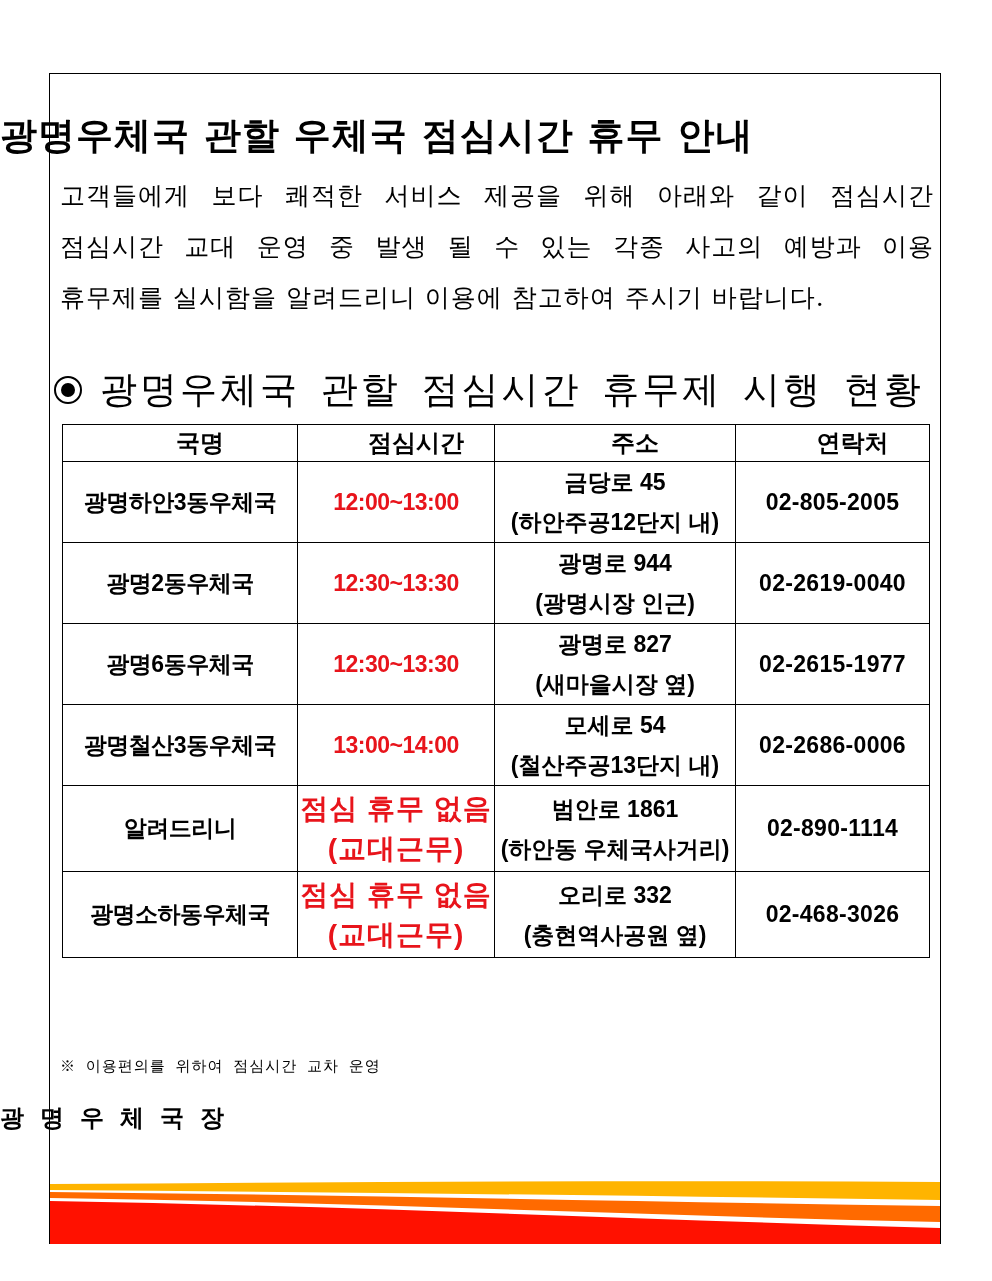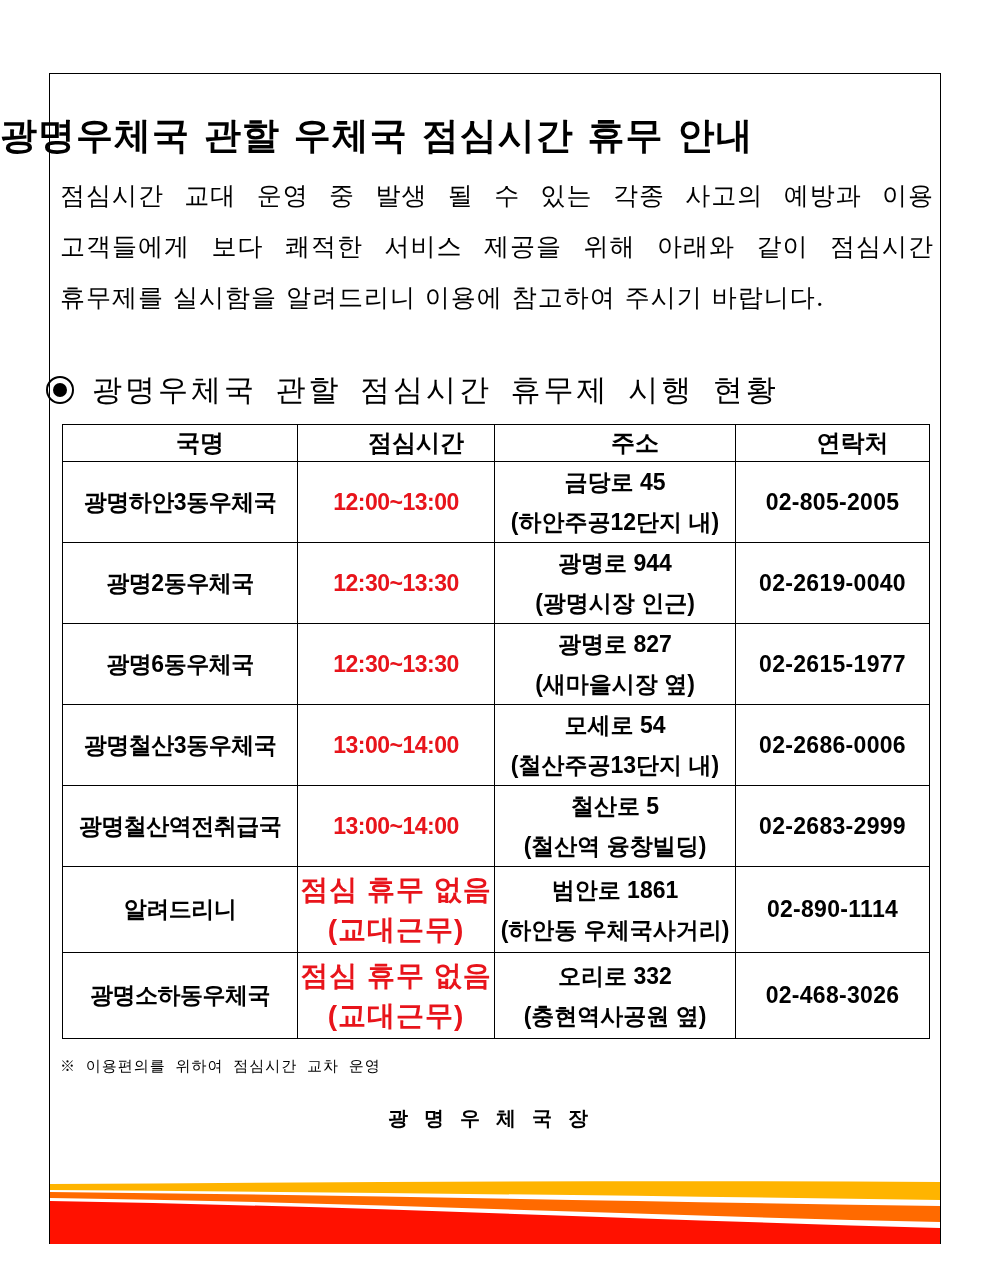--- a/index.html
+++ b/index.html
@@ -52,27 +52,27 @@
     .intro .line {
       display: block;
       white-space: nowrap;
       height: 51px;
     }
     .intro .line.last {
       text-align-last: left;
     }
     .section-heading {
       position: absolute;
-      left: 44px;
+      left: 52px;
       top: 366px;
       height: 48px;
       display: flex;
       align-items: center;
       font-family: "DejaVu Serif", "Liberation Serif", serif;
-      font-size: 30px;
+      font-size: 37px;
       letter-spacing: 3px;
       word-spacing: 6px;
     }
     .bullet-icon {
       width: 28px;
       height: 28px;
       border: 2px solid #000;
       border-radius: 50%;
       box-sizing: border-box;
       display: inline-flex;
@@ -155,44 +155,44 @@
       font-size: 15px;
       letter-spacing: 1px;
       word-spacing: 4px;
       line-height: 32px;
     }
     .signature {
       position: absolute;
       left: 0;
       top: 1098px;
       width: 992px;
-      text-align: center;
-      font-size: 20px;
+      text-align: left;
+      font-size: 24px;
       font-weight: bold;
       letter-spacing: 16px;
       line-height: 40px;
     }
     .banner {
       position: absolute;
       left: 50px;
       top: 1176px;
       width: 890px;
       height: 68px;
     }
   </style>
 </head>
 <body>
 
 <div class="page-frame"></div>
 
 <h1 class="title" style="margin:0;">광명우체국 관할 우체국 점심시간 휴무 안내</h1>
 
 <div class="intro">
+  <span class="line">고객들에게 보다 쾌적한 서비스 제공을 위해 아래와 같이 점심시간</span>
   <span class="line">점심시간 교대 운영 중 발생 될 수 있는 각종 사고의 예방과 이용</span>
-  <span class="line">고객들에게 보다 쾌적한 서비스 제공을 위해 아래와 같이 점심시간</span>
   <span class="line last">휴무제를 실시함을 알려드리니 이용에 참고하여 주시기 바랍니다.</span>
 </div>
 
 <div class="section-heading">
   <span class="bullet-icon">
       <span class="dot"></span>
     </span>
   <span>광명우체국 관할 점심시간 휴무제 시행 현황</span>
 </div>
 
@@ -241,29 +241,20 @@
     </tr>
     <tr class="r-std">
       <td class="name">광명철산3동우체국</td>
       <td class="time">13:00~14:00</td>
       <td class="addr">
         <span class="l1">모세로 54</span>
         <span class="l2">(철산주공13단지 내)</span>
       </td>
       <td class="phone">02-2686-0006</td>
     </tr>
-    <tr class="r-std">
-      <td class="name">광명철산역전취급국</td>
-      <td class="time">13:00~14:00</td>
-      <td class="addr">
-        <span class="l1">철산로 5</span>
-        <span class="l2">(철산역 융창빌딩)</span>
-      </td>
-      <td class="phone">02-2683-2999</td>
-    </tr>
     <tr class="r-tall">
       <td class="name">알려드리니</td>
       <td class="time nobreak">
         <span class="l1">점심 휴무 없음</span>
         <span class="l2">(교대근무)</span>
       </td>
       <td class="addr">
         <span class="l1">범안로 1861</span>
         <span class="l2">(하안동 우체국사거리)</span>
       </td>

